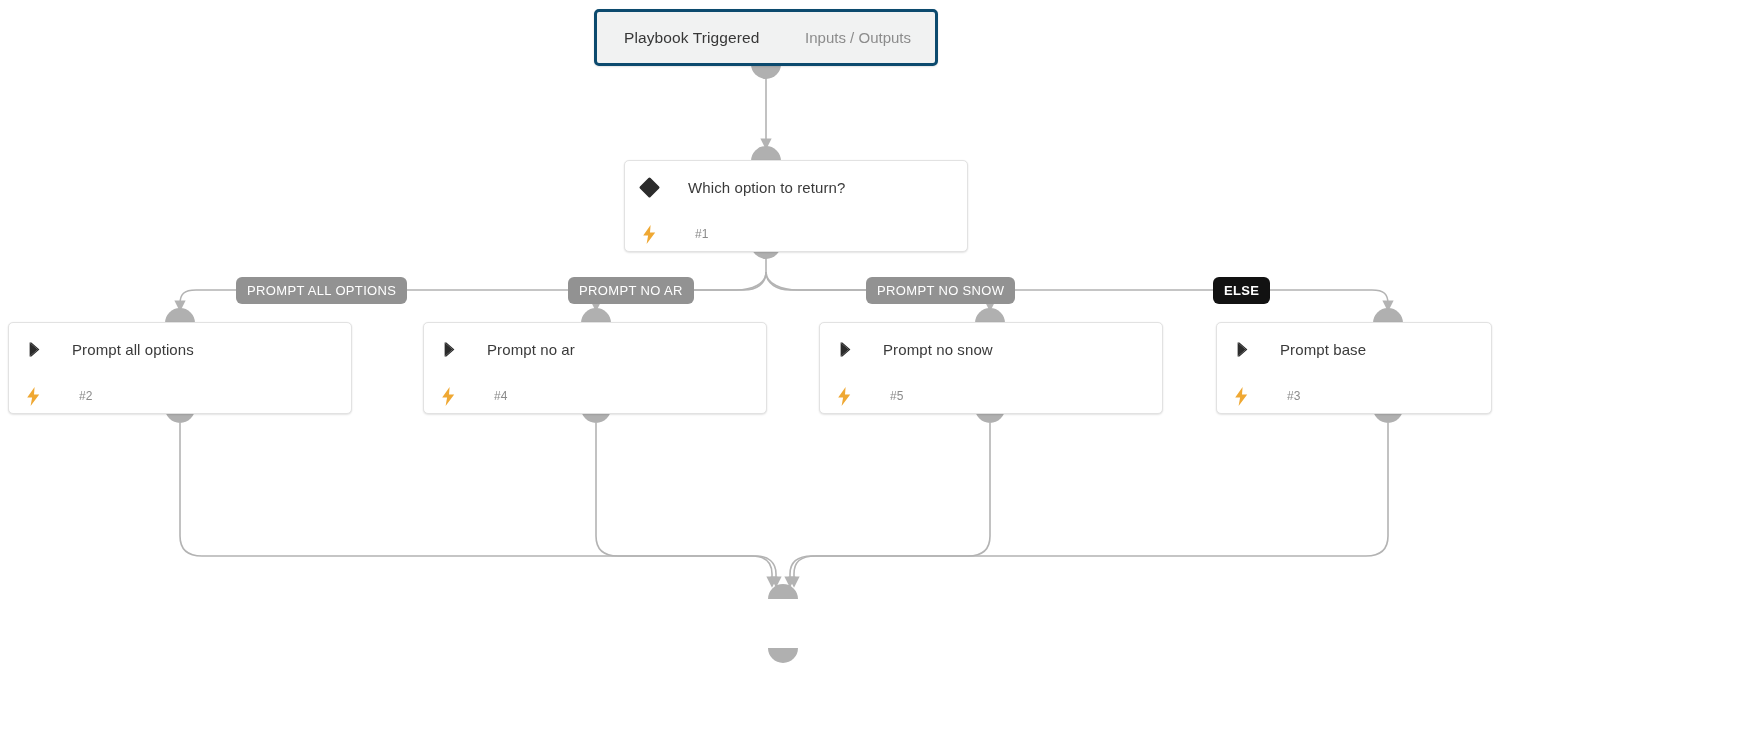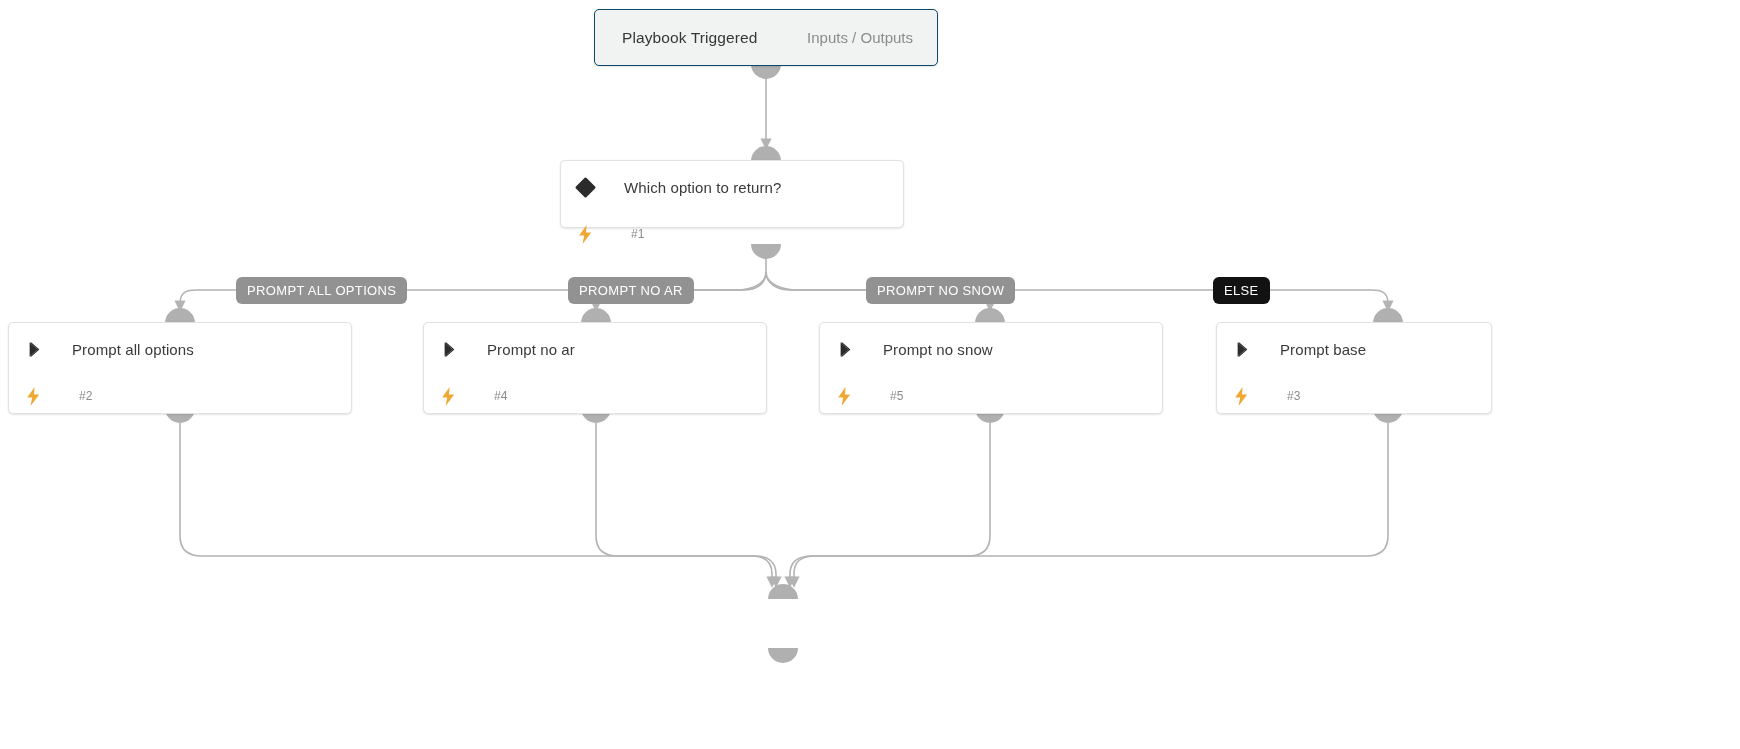--- a/index.html
+++ b/index.html
@@ -31,21 +31,21 @@
   .node {
     position: absolute;
     box-sizing: border-box;
     border-radius: 5px;
     border: 1px solid #e2e2e2;
     background: #ffffff;
     box-shadow: 0 1px 2px rgba(0,0,0,0.10), 0 0 0 0.5px rgba(0,0,0,0.02);
   }
   .node.terminal {
     background: #f1f2f2;
-    border: 1px solid #0c4a6e;
+    border: 3px solid #0c4a6e;
   }
 
   
   .terminal-row {
     display: flex;
     align-items: center;
     justify-content: space-between;
     height: 100%;
     padding: 0 24px 0 27px;
     box-sizing: border-box;
@@ -117,21 +117,21 @@
     line-height: 27px;
     border-radius: 6px;
     background: #929292;
     color: #ffffff;
     font-size: 13px;
     letter-spacing: 0.35px;
     text-align: center;
     padding: 0 11px;
     white-space: nowrap;
   }
-  .pill.dark { background: #121212; }
+  .pill.dark { background: #121212; font-weight: bold; }
 
   
   .port {
     position: absolute;
     width: 30px;
     height: 15px;
     background: #b0b0b0;
     pointer-events: none;
   }
   .port.down { border-radius: 0 0 16px 16px; }
@@ -186,21 +186,21 @@
   <div class="port up" style="left:768px; top:584px;"></div>
   <div class="port down" style="left:768px; top:648px;"></div>
 
   <div class="node terminal" style="left:594px; top:9px; width:344px; height:57px;">
     <div class="terminal-row">
       <span class="terminal-title">Playbook Triggered</span>
       <span class="terminal-meta">Inputs / Outputs</span>
     </div>
   </div>
 
-  <div class="node" style="left:560px; top:160px; width:344px; height:68px;">
+  <div class="node" style="left:624px; top:160px; width:344px; height:92px;">
     <div class="card-top">
       <span class="card-icon">
         <span class="diamond-icon"></span>
       </span>
       <span class="card-title">Which option to return?</span>
     </div>
     <div class="card-bottom">
       <span class="card-icon">
         <svg class="bolt-icon" width="15" height="19" viewBox="0 0 15 19" aria-hidden="true">
           <path d="M8.6 0 L1.2 10.6 L6.1 10.6 L4.6 19 L13.2 7.6 L8.0 7.6 Z" fill="#efa833"></path>

